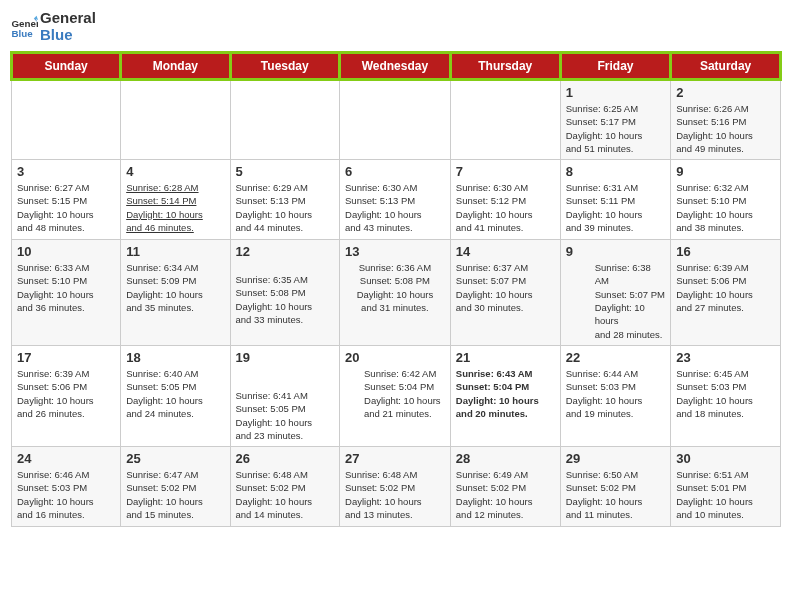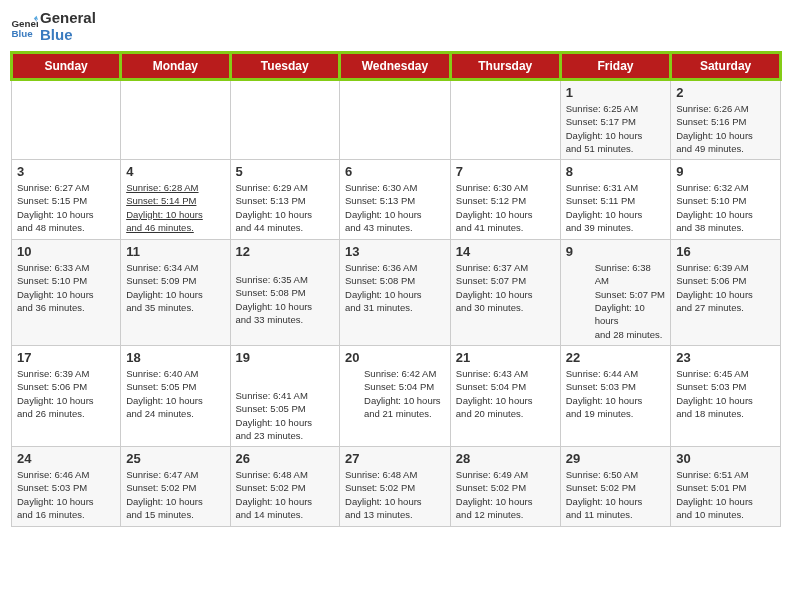--- a/index.html
+++ b/index.html
@@ -203,21 +203,21 @@
         </td>
         <td>
           <span class="day-num">12</span>
           <div class="day-info" style="white-space: pre-line; margin-top: 14px;">Sunrise: 6:35 AM
 Sunset: 5:08 PM
 Daylight: 10 hours
 and 33 minutes.</div>
         </td>
         <td>
           <span class="day-num">13</span>
-          <div class="day-info" style="white-space: pre-line;">Sunrise: 6:36 AM
+          <div class="day-info" style="white-space: pre-line; text-align: center;">Sunrise: 6:36 AM
 Sunset: 5:08 PM
 Daylight: 10 hours
 and 31 minutes.</div>
         </td>
         <td>
           <span class="day-num">14</span>
           <div class="day-info" style="white-space: pre-line;">Sunrise: 6:37 AM
 Sunset: 5:07 PM
 Daylight: 10 hours
 and 30 minutes.</div>
@@ -261,21 +261,21 @@
         </td>
         <td>
           <span class="day-num">20</span>
           <div class="day-info" style="white-space: pre-line; margin-left: 19px;">Sunrise: 6:42 AM
 Sunset: 5:04 PM
 Daylight: 10 hours
 and 21 minutes.</div>
         </td>
         <td>
           <span class="day-num">21</span>
-          <div class="day-info" style="white-space: pre-line;">Sunrise: 6:43 AM
+          <div class="day-info" style="white-space: pre-line; font-weight: bold;">Sunrise: 6:43 AM
 Sunset: 5:04 PM
 Daylight: 10 hours
 and 20 minutes.</div>
         </td>
         <td>
           <span class="day-num">22</span>
           <div class="day-info" style="white-space: pre-line;">Sunrise: 6:44 AM
 Sunset: 5:03 PM
 Daylight: 10 hours
 and 19 minutes.</div>

